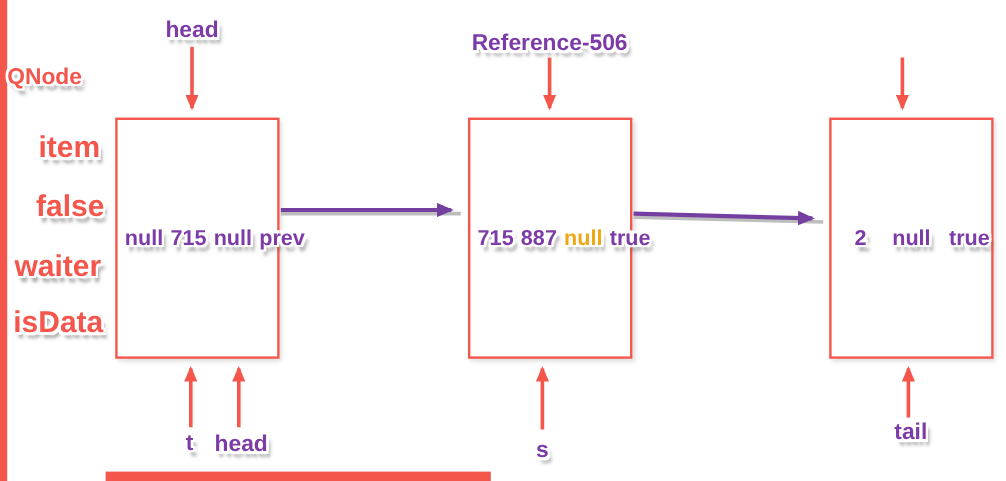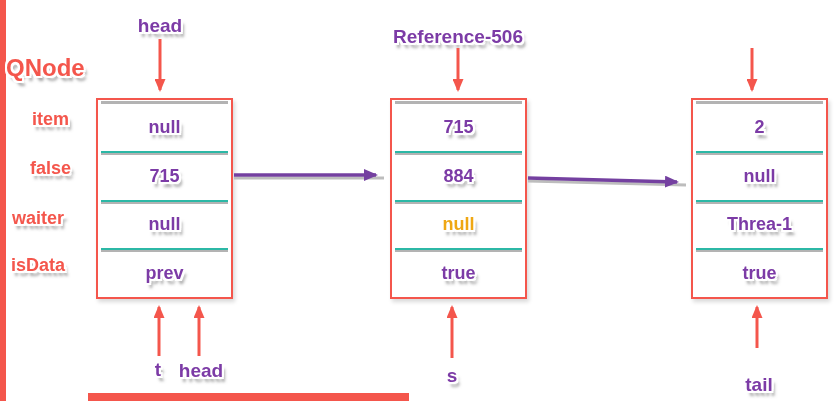--- a/index.html
+++ b/index.html
@@ -18,50 +18,50 @@
   .stk{
     color:var(--purple);
     text-shadow:
       -2px -2px 0 #fff, 2px -2px 0 #fff, -2px 2px 0 #fff, 2px 2px 0 #fff,
       -2px 0 0 #fff, 2px 0 0 #fff, 0 -2px 0 #fff, 0 2px 0 #fff,
       3px 5px 3px rgba(90,90,90,.55);
     white-space:nowrap;
   }
   .lbl{position:absolute;font-size:19px;transform:translateX(-50%);}
   .red-lb{
-    position:absolute;color:var(--red);font-size:18px;
+    position:absolute;color:var(--red);font-size:25px;
     text-shadow:
       -2px -2px 0 #fff, 2px -2px 0 #fff, -2px 2px 0 #fff, 2px 2px 0 #fff,
       -2px 0 0 #fff, 2px 0 0 #fff, 0 -2px 0 #fff, 0 2px 0 #fff,
       3px 5px 3px rgba(90,90,90,.55);
     white-space:nowrap;
   }
   .left-bar{position:absolute;left:0;top:0;width:6px;height:401px;background:var(--red);}
   .bottom-bar{position:absolute;left:88px;top:393px;width:321px;height:8px;background:var(--red);}
   .node{
     position:absolute;top:98px;width:137px;height:201px;background:#fff;
     border:2px solid var(--red);box-sizing:border-box;
-    display:flex;flex-direction:column;
+    display:flex;
     box-shadow:2px 3px 4px rgba(0,0,0,.15);
   }
   .node .gray-top{height:3px;background:var(--gray);margin:1px 3px 0 3px;flex:none;}
   .node .cell{flex:1;display:flex;align-items:center;justify-content:center;font-size:18px;}
   .node .divider{height:2px;background:var(--teal);margin:0 3px;flex:none;box-shadow:0 2px 0 var(--gray);}
   .orange{color:var(--orange);}
   svg.arrows{position:absolute;left:0;top:0;pointer-events:none;}
 </style>
 </head>
 <body>
 
 <div class="canvas">
 
   <div class="left-bar"></div>
   <div class="bottom-bar"></div>
 
-  <div class="red-lb" style="left:6px;top:54px;font-size:24px">QNode</div>
+  <div class="red-lb" style="left:6px;top:54px;font-size:19px">QNode</div>
   <div class="red-lb" style="left:32px;top:109px">item</div>
   <div class="red-lb" style="left:30px;top:158px">false</div>
   <div class="red-lb" style="left:11px;top:255px">isData</div>
   <div class="red-lb" style="left:12px;top:208px">waiter</div>
 
   <div class="lbl stk" style="left:160px;top:15px">head</div>
   <div class="lbl stk" style="left:458px;top:26px">Reference-506</div>
 
   <div class="node" style="left:96px">
     <div class="gray-top"></div>
@@ -82,21 +82,21 @@
       </div>
   </div>
 
   <div class="node" style="left:390px">
     <div class="gray-top"></div>
     <div class="cell">
         <span class="stk">715</span>
       </div>
     <div class="divider"></div>
     <div class="cell">
-        <span class="stk">884</span>
+        <span class="stk">887</span>
       </div>
     <div class="divider"></div>
     <div class="cell">
         <span class="stk orange">null</span>
       </div>
     <div class="divider"></div>
     <div class="cell">
         <span class="stk">true</span>
       </div>
   </div>
@@ -104,33 +104,30 @@
   <div class="node" style="left:691px">
     <div class="gray-top"></div>
     <div class="cell">
         <span class="stk">2</span>
       </div>
     <div class="divider"></div>
     <div class="cell">
         <span class="stk">null</span>
       </div>
     <div class="divider"></div>
-    <div class="cell">
-        <span class="stk">Threa-1</span>
-      </div>
     <div class="divider"></div>
     <div class="cell">
         <span class="stk">true</span>
       </div>
   </div>
 
   <div class="lbl stk" style="left:158px;top:359px">t</div>
   <div class="lbl stk" style="left:201px;top:360px">head</div>
   <div class="lbl stk" style="left:452px;top:365px">s</div>
-  <div class="lbl stk" style="left:759px;top:374px">tail</div>
+  <div class="lbl stk" style="left:759px;top:350px">tail</div>
 
   <svg class="arrows" width="838" height="401" viewBox="0 0 838 401">
     <defs>
       <marker id="ra" markerUnits="userSpaceOnUse" markerWidth="13" markerHeight="11" refX="11" refY="5.5" orient="auto">
         <path d="M0,0 L13,5.5 L0,11 z" fill="#f4564c"></path>
       </marker>
       <marker id="pa" markerUnits="userSpaceOnUse" markerWidth="14" markerHeight="12" refX="12" refY="6" orient="auto">
         <path d="M0,0 L14,6 L0,12 z" fill="#7440a0"></path>
       </marker>
     </defs>

